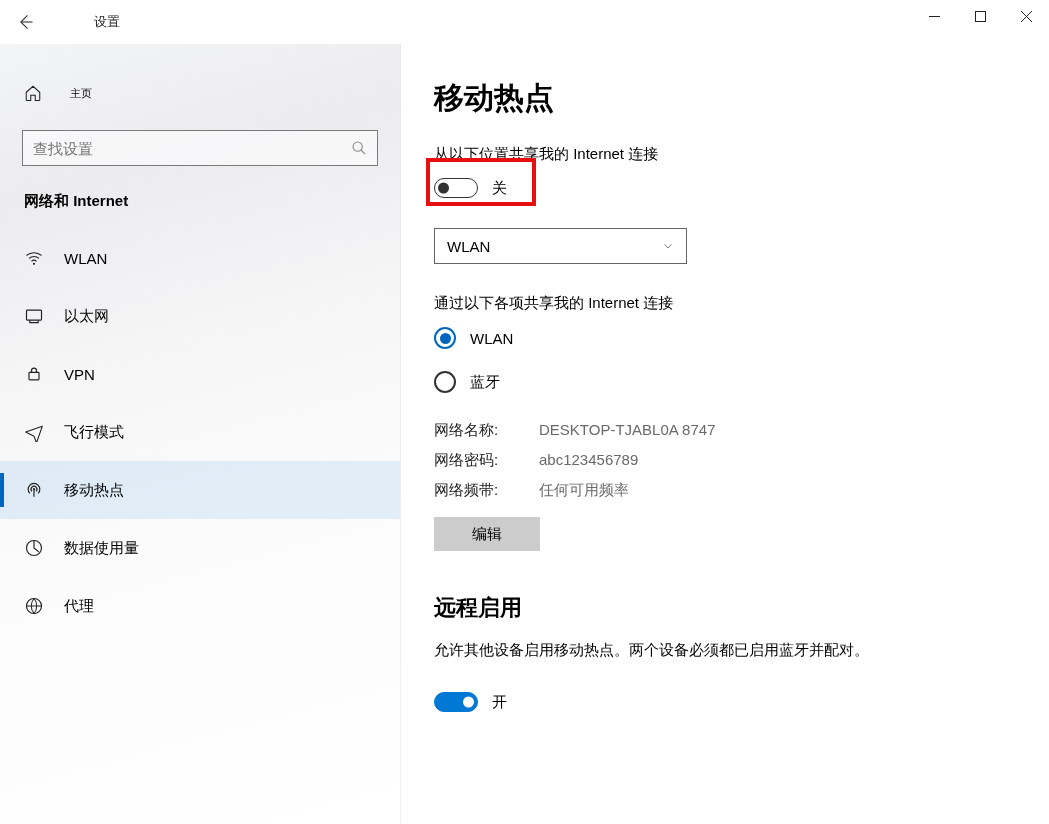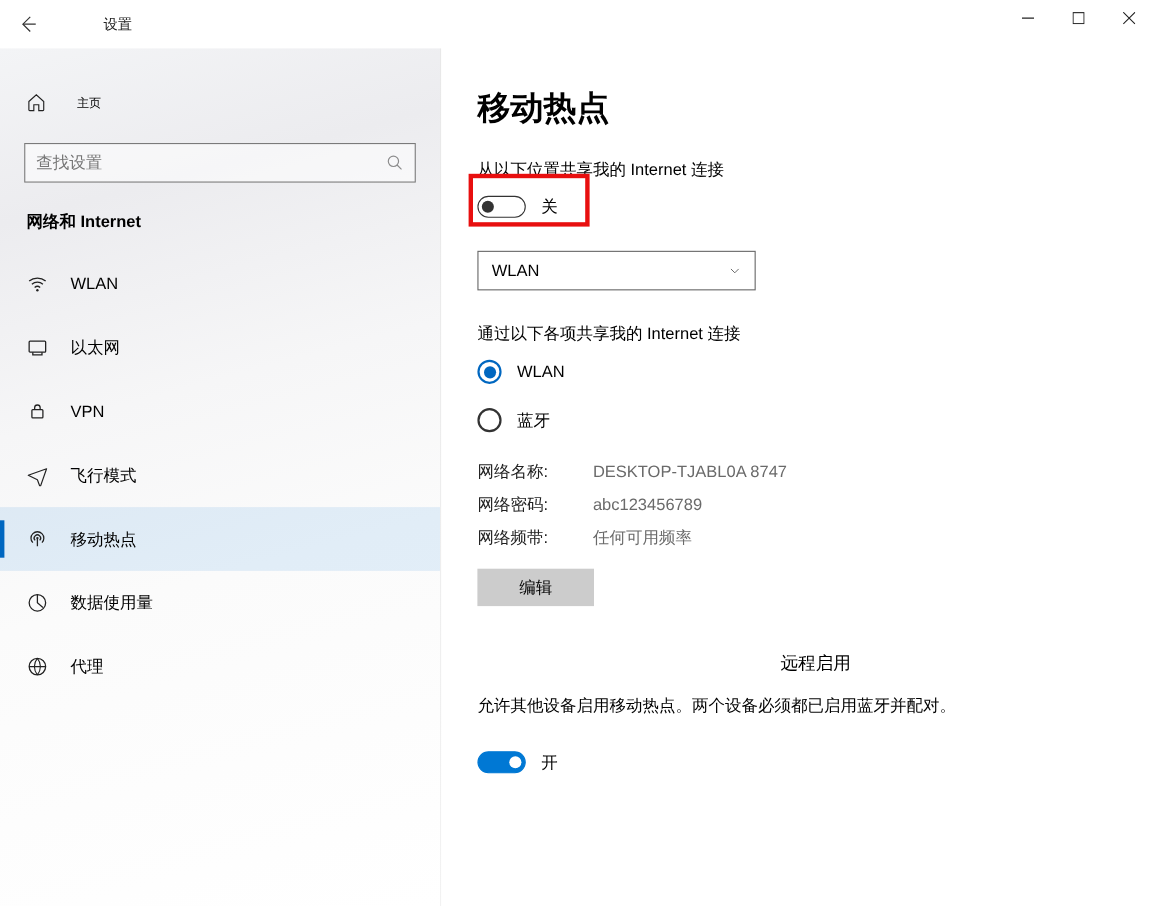--- a/index.html
+++ b/index.html
@@ -58,21 +58,21 @@
   .radio.checked { border-color: #0067c0; }
   .radio.checked::after { content:""; width: 11px; height: 11px; background:#0067c0; border-radius:50%; }
 
   .info-table { margin-top: 16px; }
   .info-row { display: flex; font-size: 15px; line-height: 2.0; }
   .info-row .k { width: 105px; color: #222; }
   .info-row .v { color: #6a6a6a; }
 
   .edit-btn { margin-top: 12px; width: 106px; height: 34px; background: #ccc; border: none; font-size: 15px; }
 
-  h2.section { font-size: 16px; font-weight: 400; margin-top: 42px; margin-bottom: 18px; text-align: center; }
+  h2.section { font-size: 22px; font-weight: 700; margin-top: 42px; margin-bottom: 18px; }
   .desc { font-size: 15px; margin-bottom: 32px; }
 </style>
 </head>
 <body>
 
 <div class="titlebar">
   <div class="back">
     <svg viewBox="0 0 24 24" width="20" height="20">
         <path d="M15 4l-8 8 8 8" fill="none" stroke="#333" stroke-width="1.3"></path>
         <path d="M7 12h14" fill="none" stroke="#333" stroke-width="1.3"></path>

